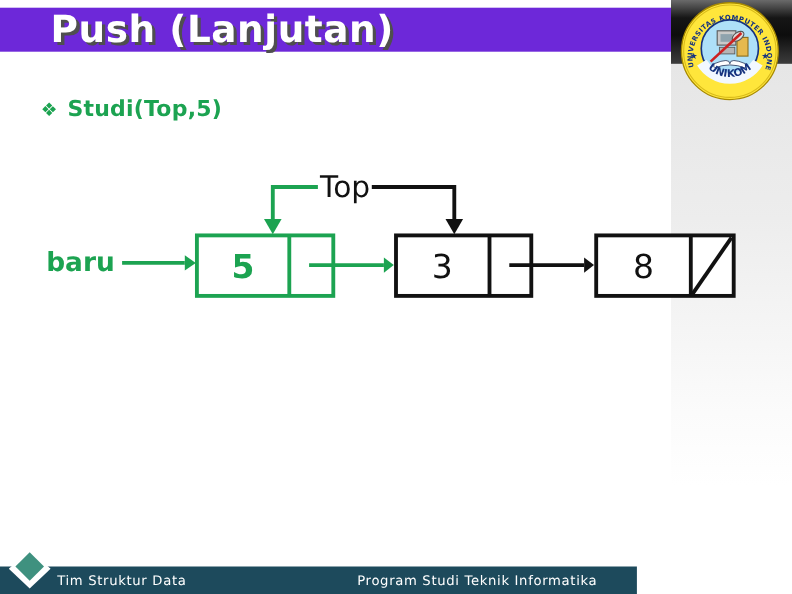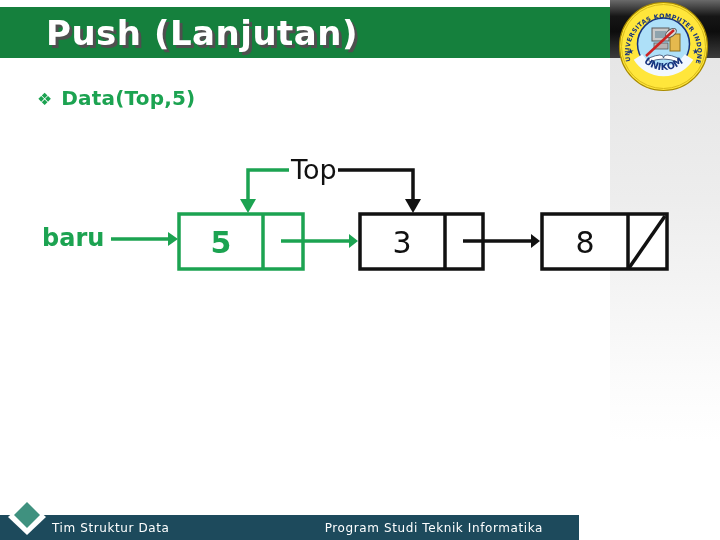--- a/index.html
+++ b/index.html
@@ -16,22 +16,22 @@
     position: absolute; left: 610px; top: 0; width: 110px; height: 442px;
     background: linear-gradient(to bottom, #e3e3e3 0%, #ededed 45%, #fbfbfb 85%, #ffffff 100%);
   }
   
   .dark-corner {
     position: absolute; left: 610px; top: 0; width: 110px; height: 58px;
     background: linear-gradient(180deg, #6a6a6a 0%, #161616 28%, #0d0d0d 55%, #2e2e2e 86%, #3c3c3c 100%);
   }
   
   .title-band {
-    position: absolute; left: 0; top: 7px; width: 610px; height: 51px;
-    background: #15803d;
+    position: absolute; left: 0; top: 7px; width: 610px; height: 40px;
+    background: #6d28d9;
     display: flex; align-items: center;
   }
   .title-band h1 {
     padding-left: 46px;
     font-size: 34px; font-weight: bold; color: #ffffff;
     letter-spacing: 0.5px;
     text-shadow: 3px 3px 0 #4f4f4f;
     white-space: nowrap;
   }
   .logo-wrap { position: absolute; left: 618px; top: 1px; width: 91px; height: 91px; }
@@ -95,21 +95,21 @@
       <text font-size="9.5" font-weight="bold" fill="#16337f" text-anchor="middle">
         <textPath href="#arcBottom" startOffset="50%">UNIKOM</textPath>
       </text>
       <text x="9" y="53" font-size="8" fill="#16337f">★</text>
       <text x="74" y="53" font-size="8" fill="#16337f">★</text>
     </svg>
   </div>
 
   <div class="bullet-row">
     <span class="bullet-glyph">❖</span>
-    <span class="bullet-text">Data(Top,5)</span>
+    <span class="bullet-text">Studi(Top,5)</span>
   </div>
 
   <svg class="diagram-svg" viewBox="0 0 720 540">
 
     <text x="291" y="179" font-size="27" fill="#111111">Top</text>
     <text x="42" y="246" font-size="24" font-weight="bold" fill="#1ca351">baru</text>
 
     <g>
       <polyline points="289,170 248,170 248,200" fill="none" stroke="#1ca351" stroke-width="3.5"></polyline>
       <polygon points="240,199 256,199 248,213" fill="#1ca351"></polygon>

